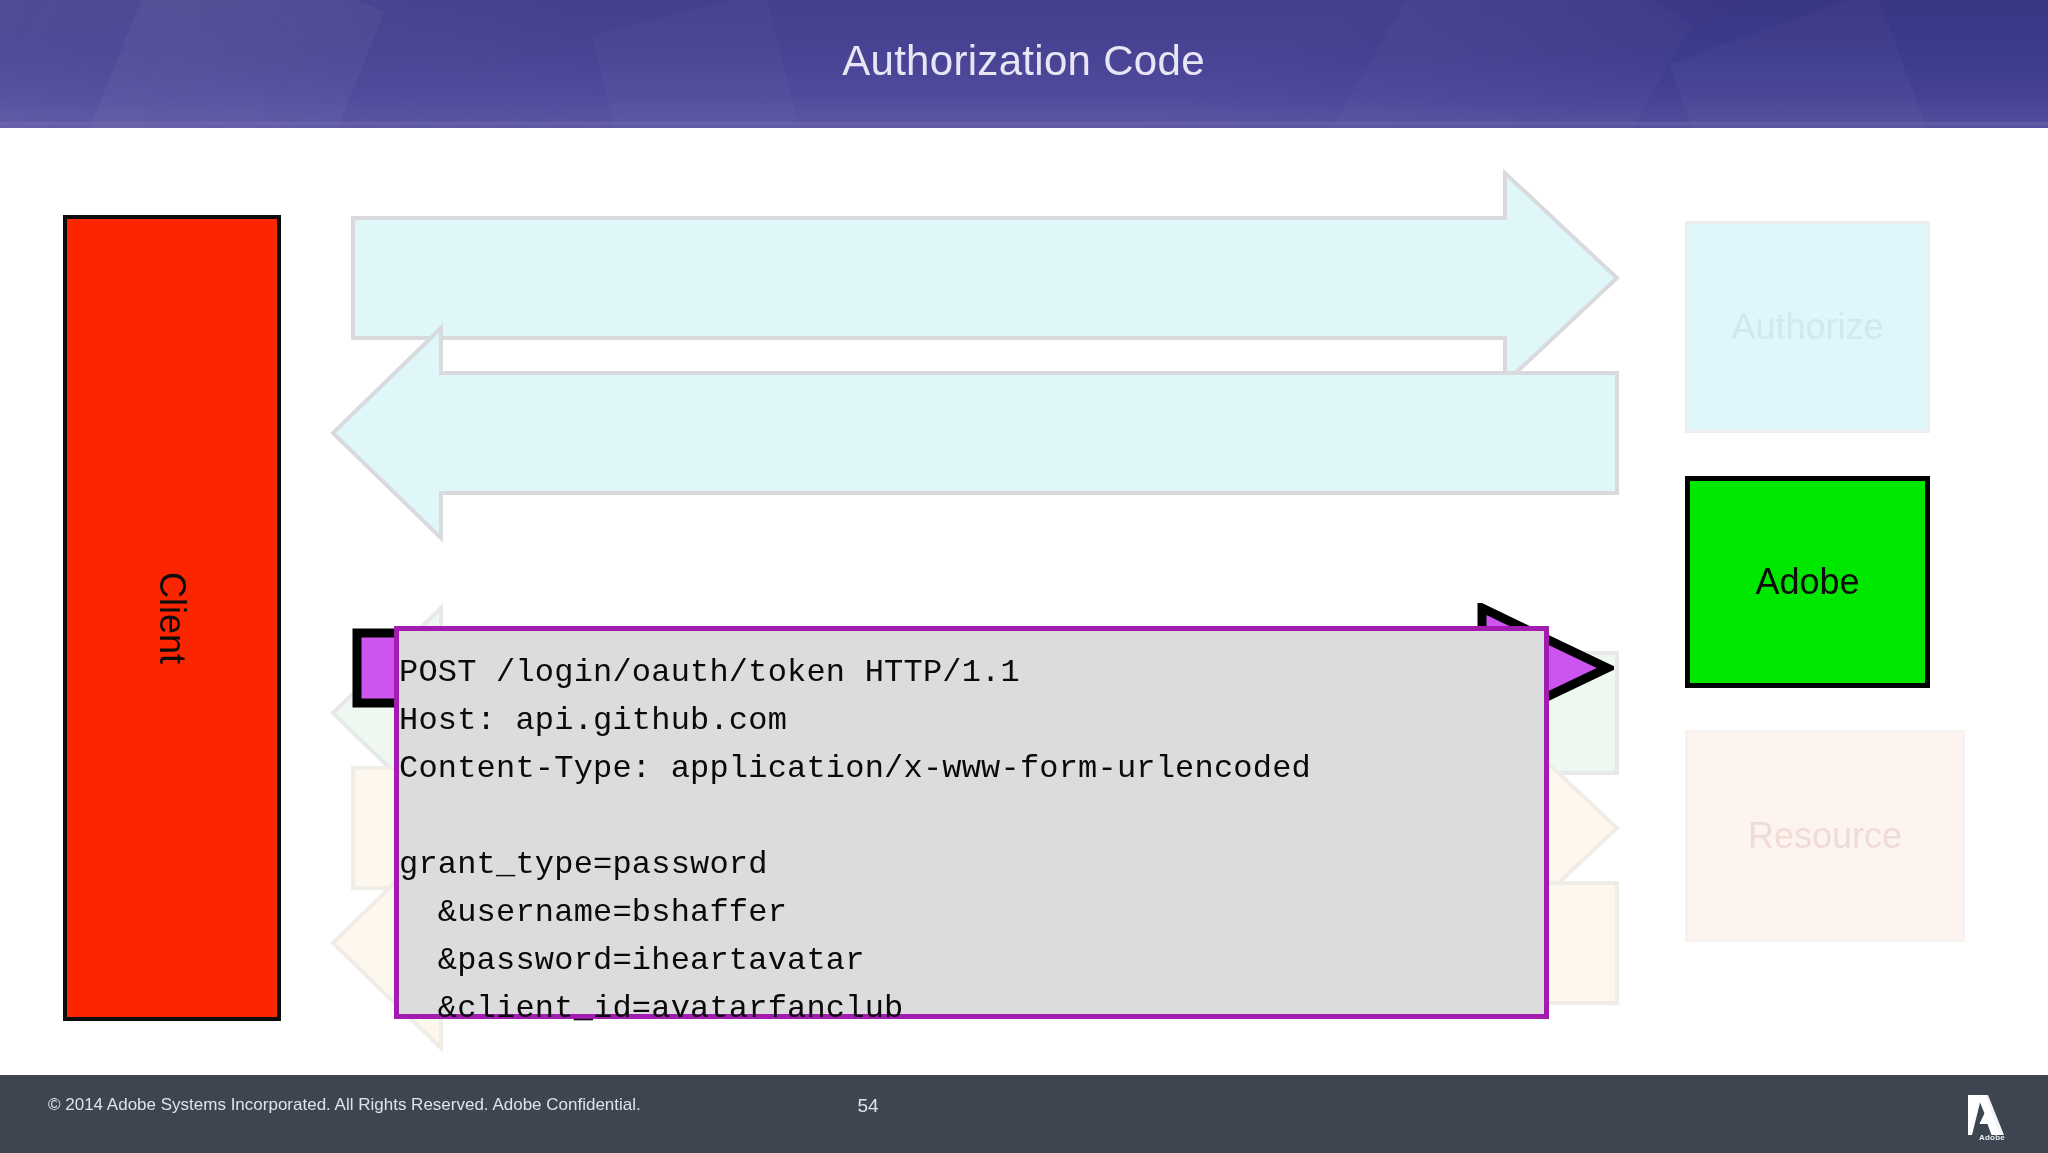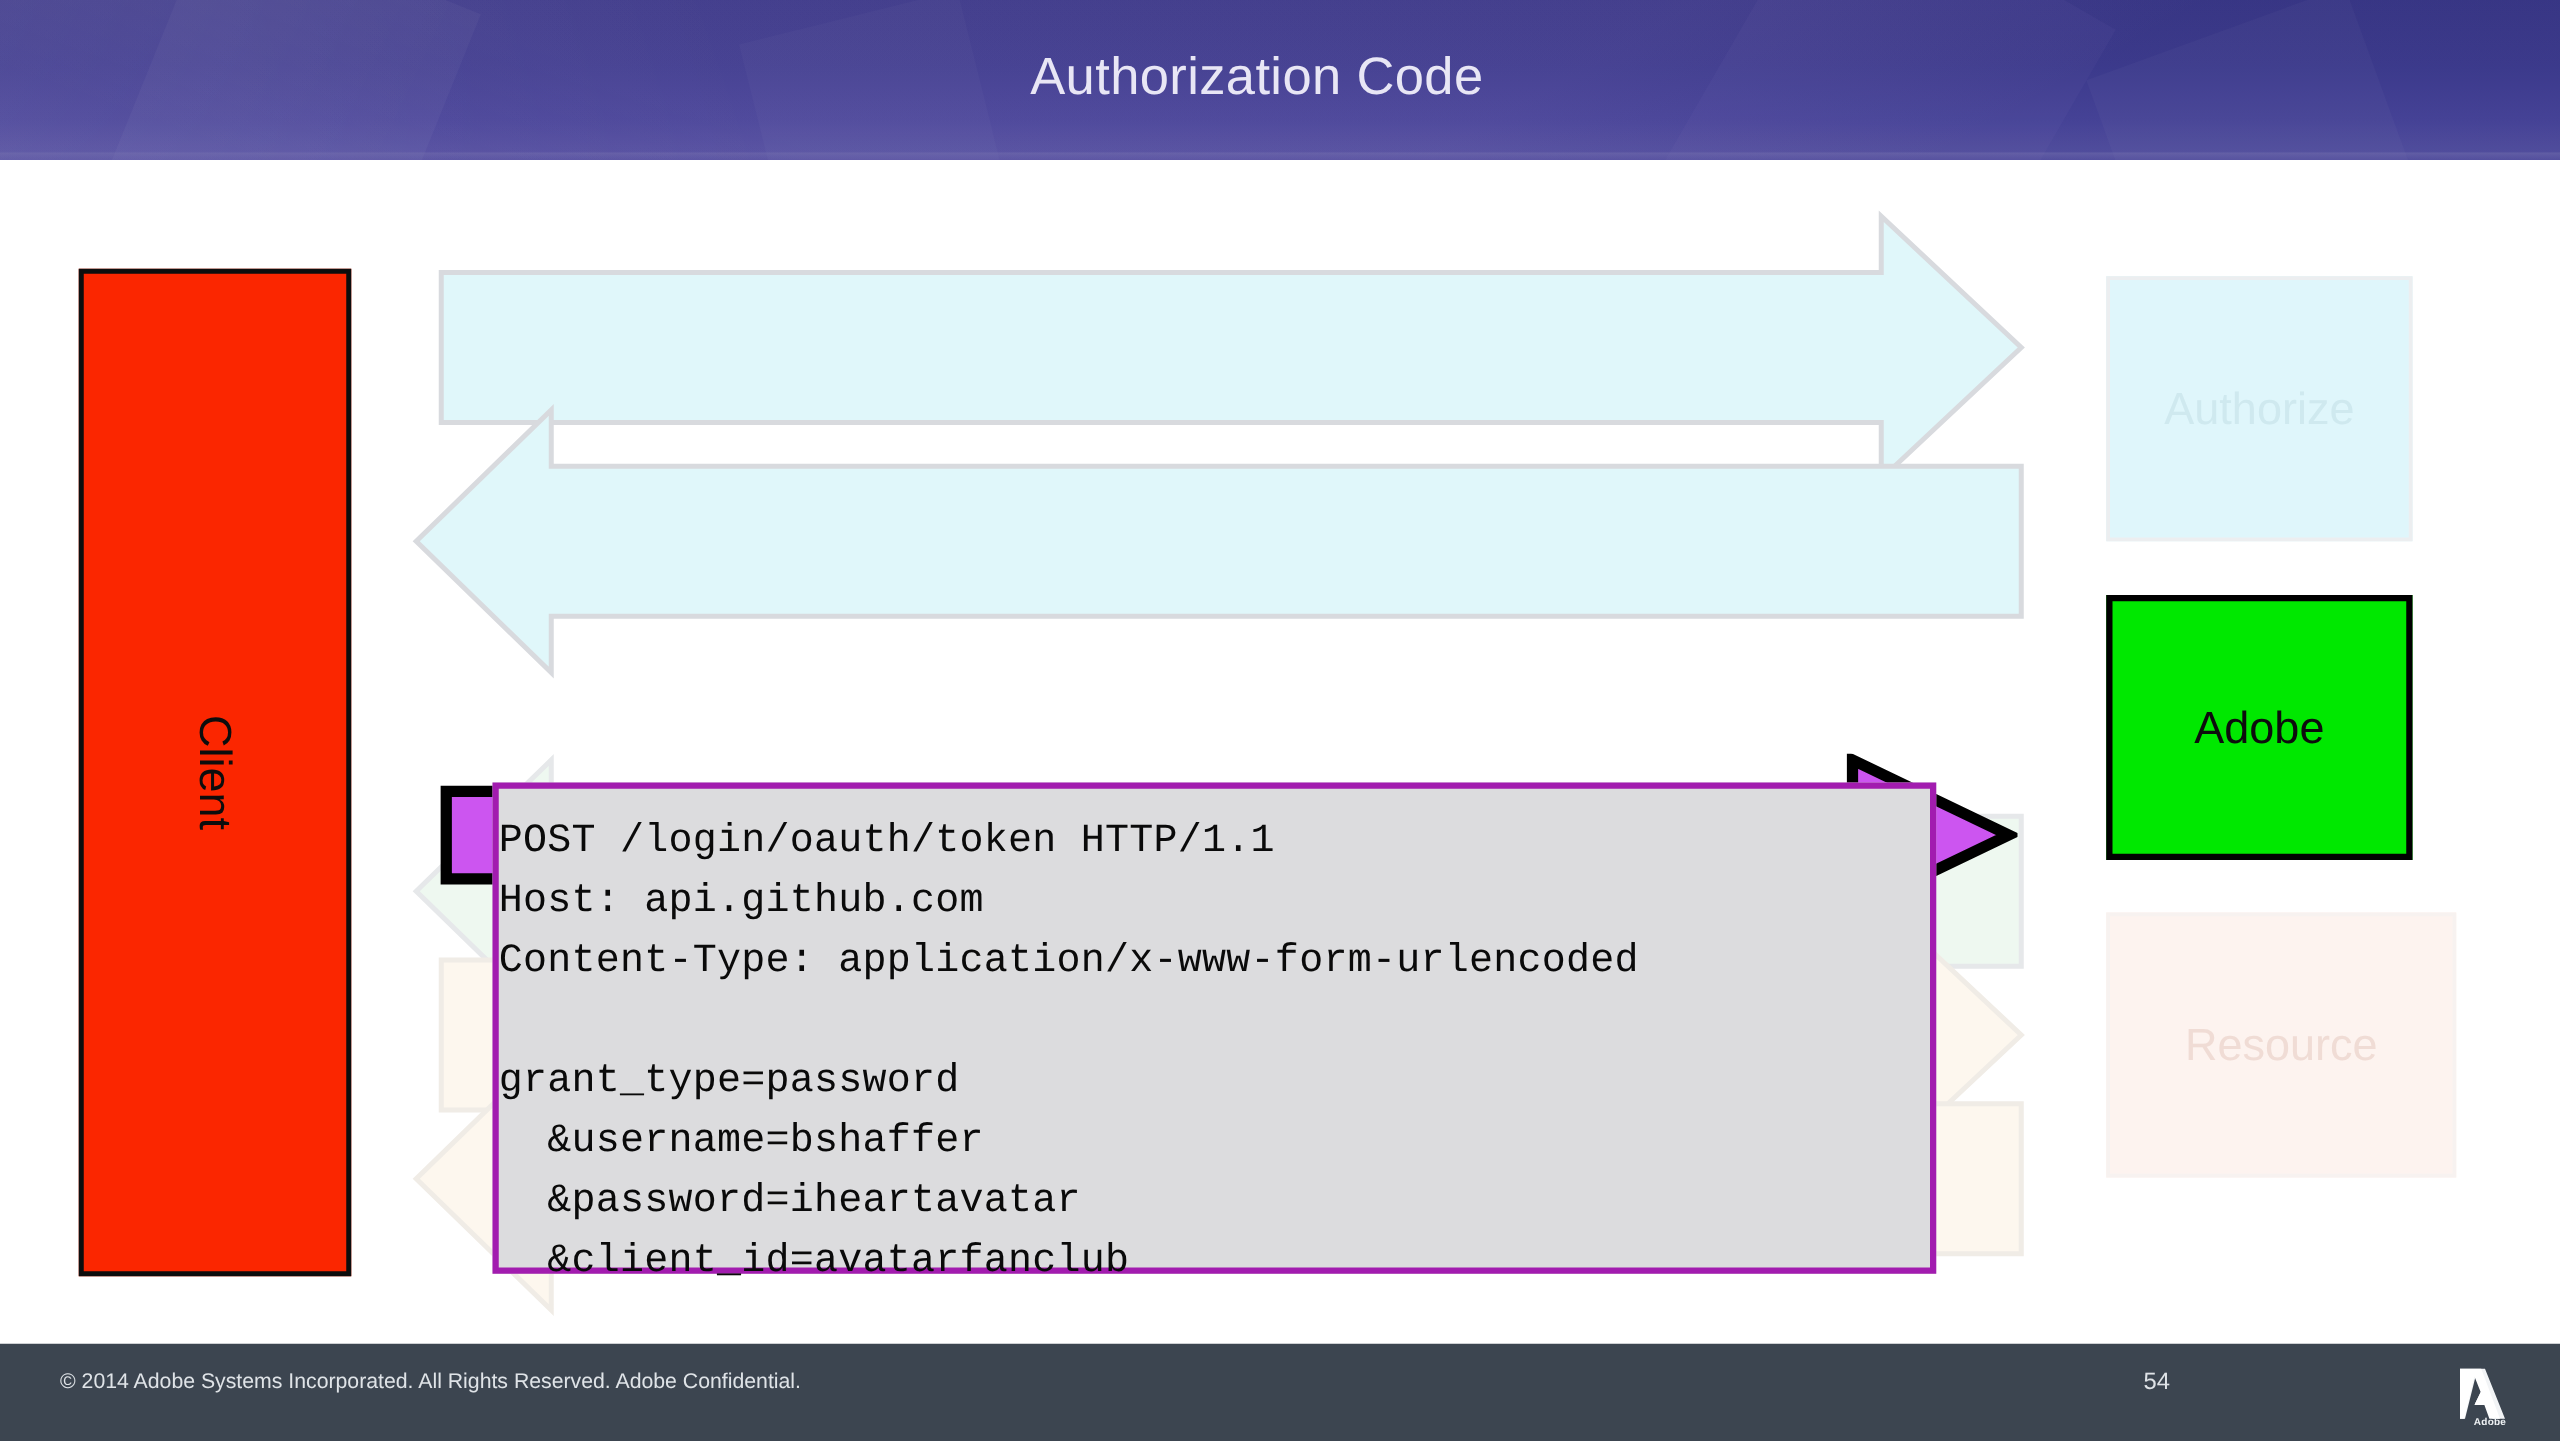--- a/index.html
+++ b/index.html
@@ -51,20 +51,21 @@
     left: 0; top: 0;
     width: 2011px;
     height: 128px;
     line-height: 122px;
     text-align: center;
     color: #e8e6f5;
     font-size: 42px;
     font-weight: 400;
     letter-spacing: 0.3px;
     white-space: nowrap;
+    padding-left: 18px;
   }
 
   
   #slide-body {
     position: absolute;
     left: 0; top: 128px;
     width: 2048px;
     height: 945px;
     background: #ffffff;
   }
@@ -176,21 +177,21 @@
     position: absolute;
     left: 48px; top: 20px;
     color: #dfe3e7;
     font-size: 17px;
     white-space: nowrap;
   }
   #footer-page-number {
     position: absolute;
     left: 0; top: 20px;
     width: 1736px;
-    text-align: right;
+    text-align: center;
     color: #dfe3e7;
     font-size: 19px;
   }
   #adobe-logo {
     position: absolute;
     right: 28px; top: 16px;
     width: 56px; height: 52px;
   }
   #adobe-logo-text {
     position: absolute;

